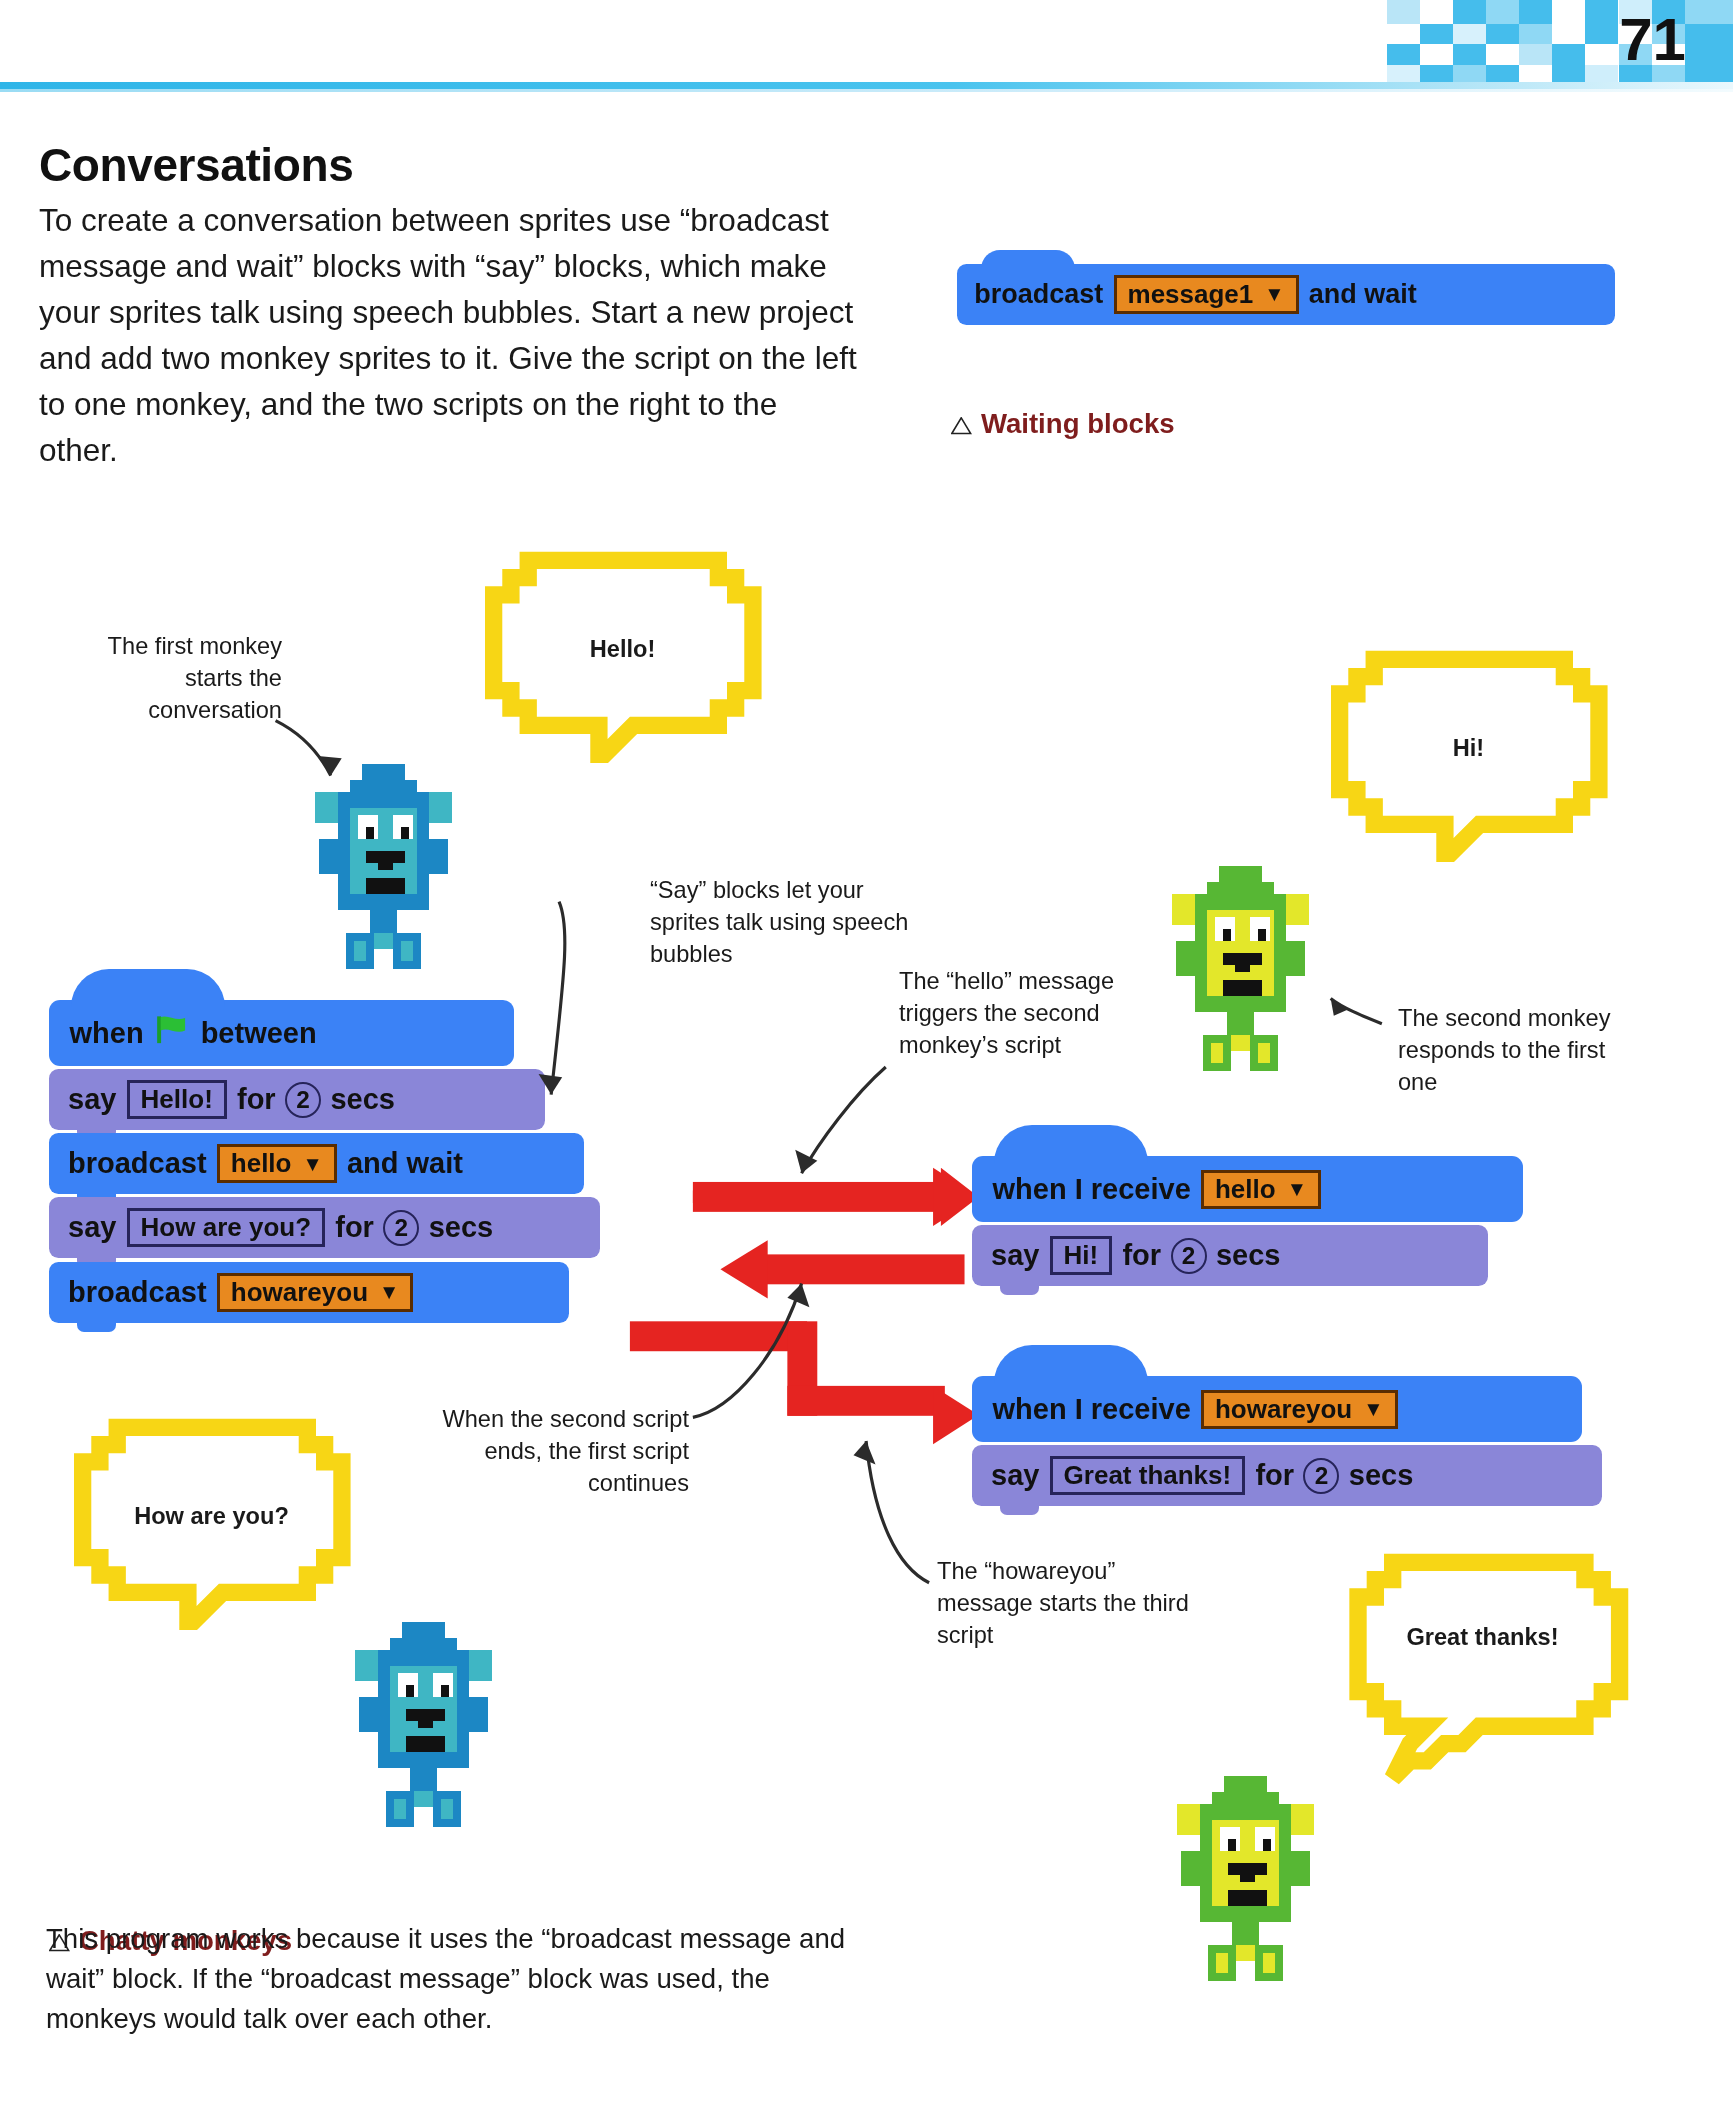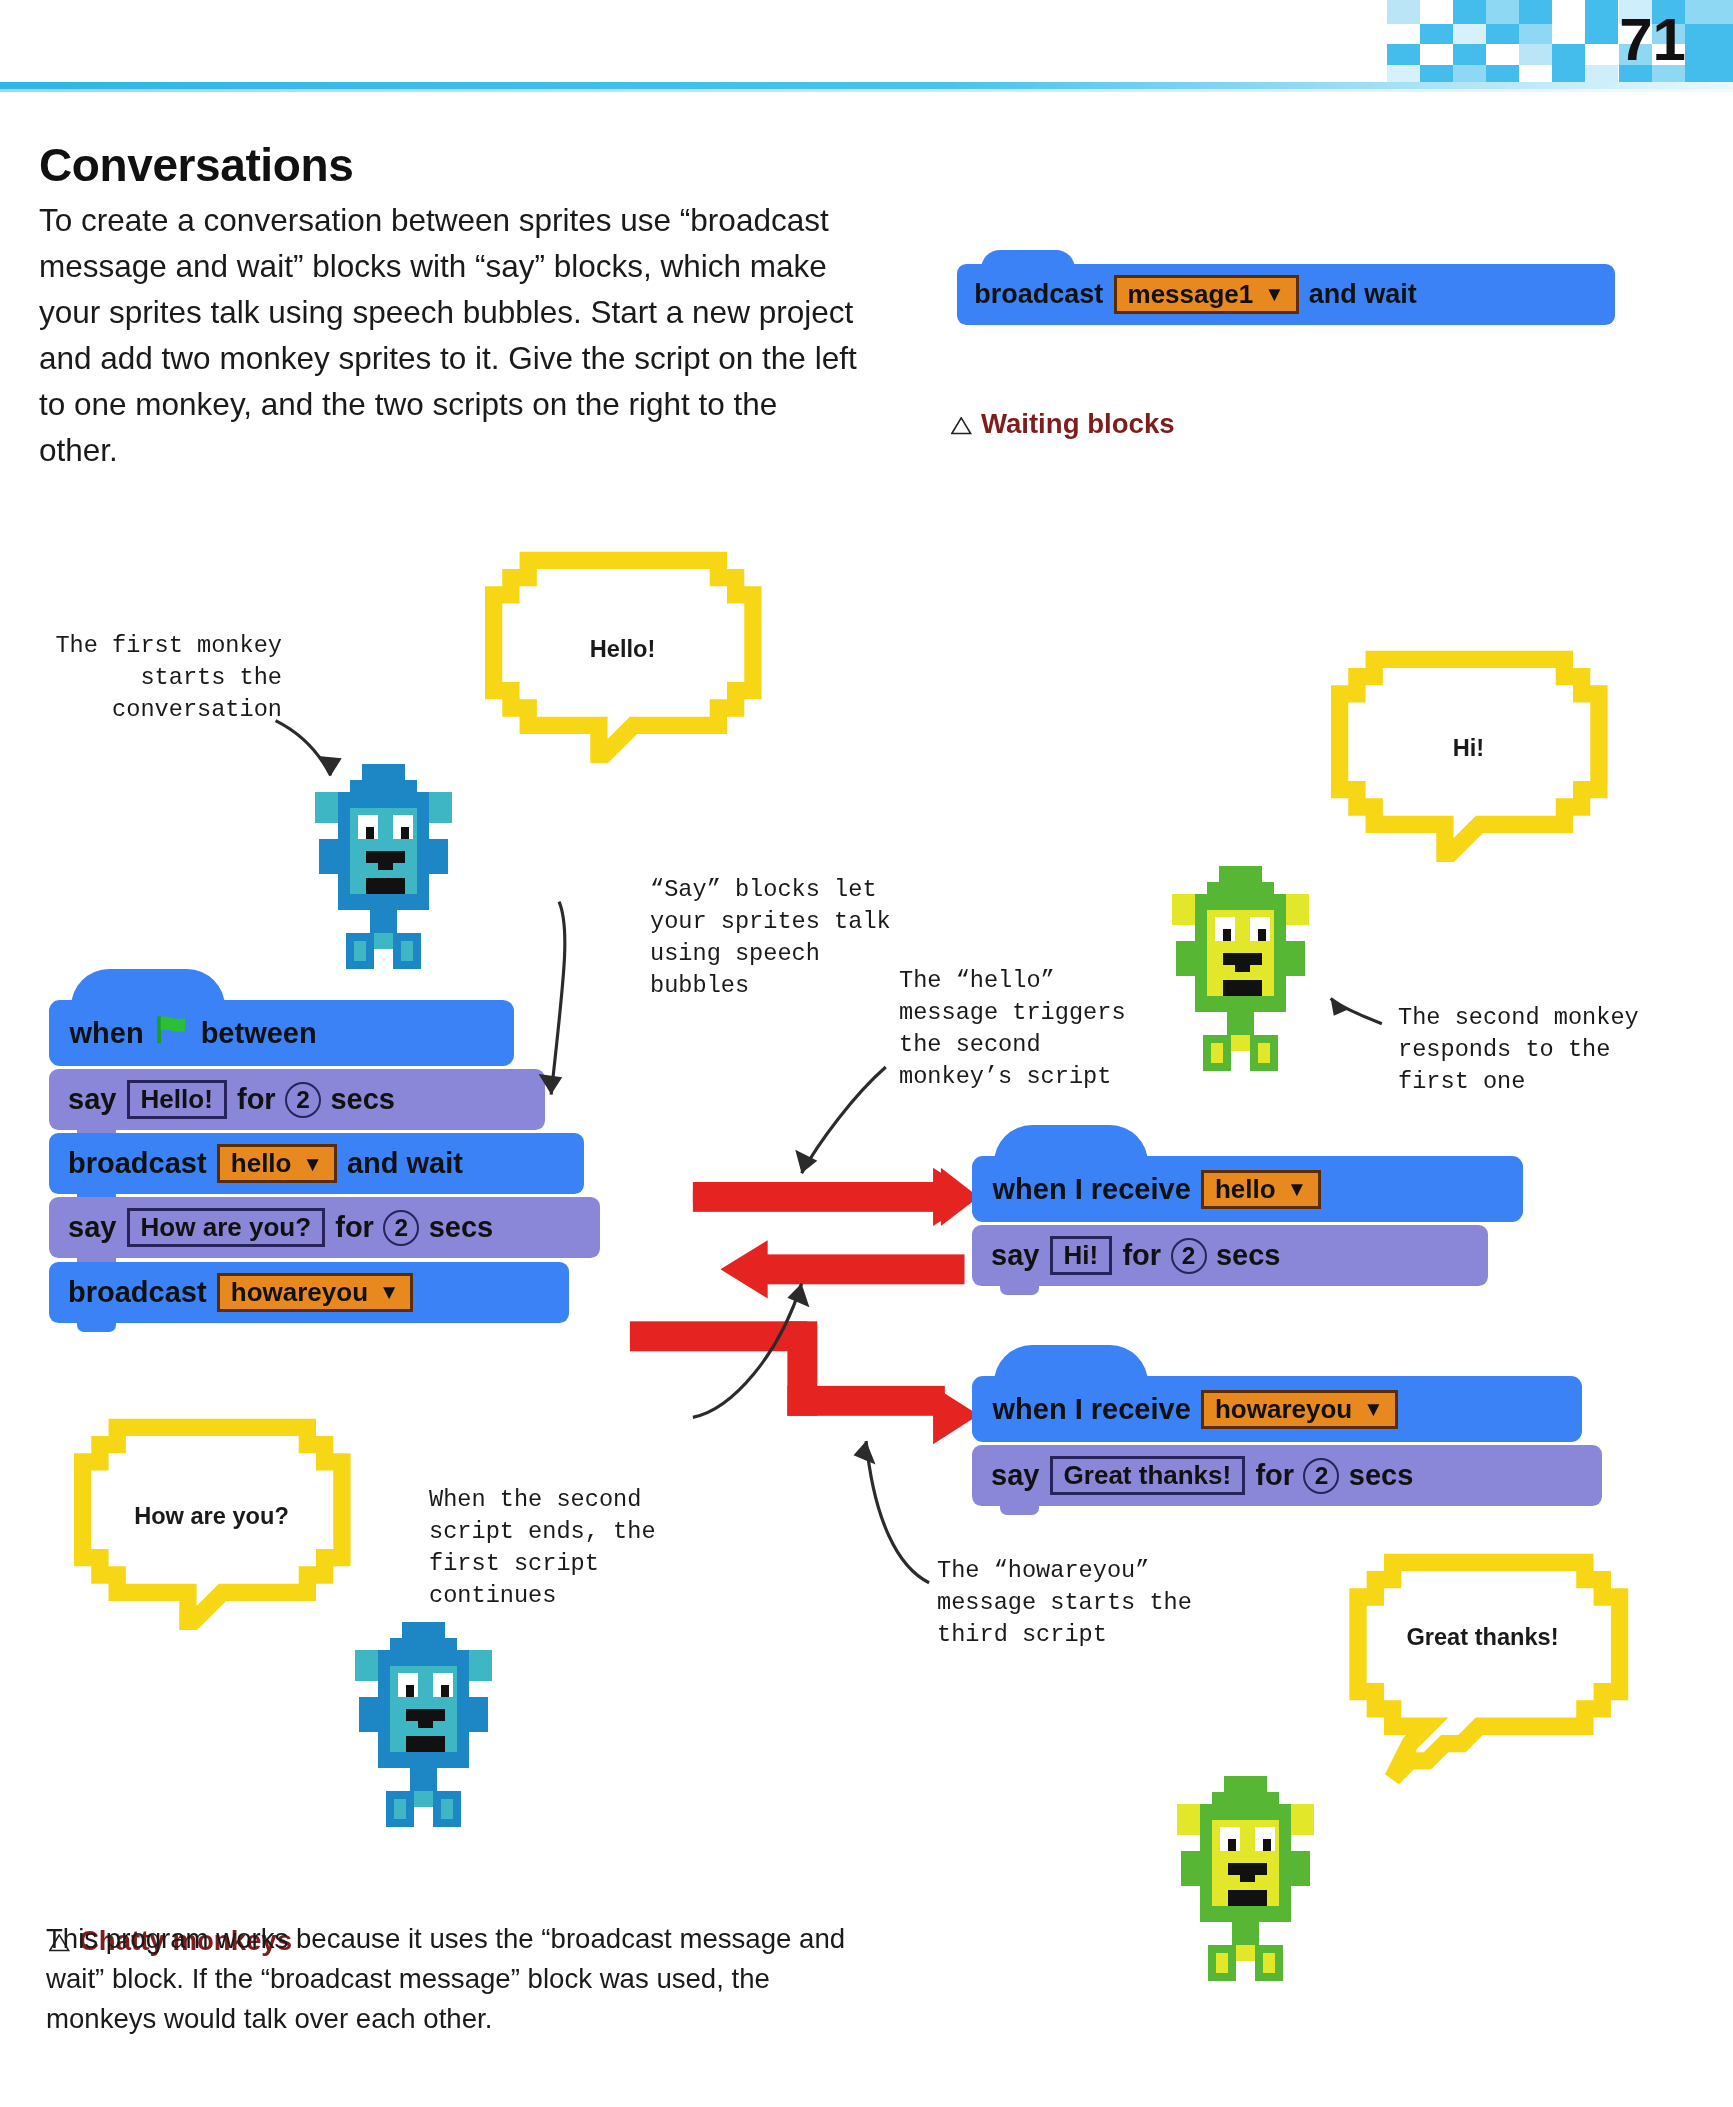--- a/index.html
+++ b/index.html
@@ -50,21 +50,21 @@
   .caption-body {
     position:absolute; font-size:27.6px; line-height:40px; color:#1a1a1a;
     font-family:"Liberation Sans", sans-serif;
   }
   .tri-hollow{ display:inline-block; width:20.5px; height:17.3px; margin-right:9.4px; position:relative; top:1.6px;}
   .tri-hollow svg{display:block;}
 
   
   .anno {
     position:absolute; font-size:23.6px; line-height:32px; color:#1a1a1a;
-    font-family:Liberation Mono, monospace;
+    font-family:Liberation Sans, sans-serif;
   }
 
   
   .sblock { position:absolute; display:flex; align-items:center;
             font-family:"Liberation Sans", sans-serif; font-weight:bold; color:#111; }
   .b-orange { background:#3b82f6; }
   .b-purple { background:#8a86d8; }
   .stack-cmd { border-radius:7.9px; height:58px; padding:0 17.3px; font-size:27px; }
   .hat-bump { position:absolute; width:150px; height:36px; border-radius:75px 75px 0 0; top:-23.6px; left:19px; }
   .notch { position:absolute; width:39px; height:10.2px; border-radius:0 0 7px 7px; bottom:-9.4px; left:28px; }
@@ -473,21 +473,21 @@
   </svg>
 
   <div class="anno" style="left:46px; top:630px; width:236px; text-align:right;">The first monkey starts the conversation</div>
 
   <div class="anno" style="left:650px; top:874px; width:260px;">“Say” blocks let your sprites talk using speech bubbles</div>
 
   <div class="anno" style="left:899px; top:965px; width:236px;">The “hello” message triggers the second monkey’s script</div>
 
   <div class="anno" style="left:1398px; top:1002px; width:252px;">The second monkey responds to the first one</div>
 
-  <div class="anno" style="left:429px; top:1484px; width:260px; text-align:left;">When the second script ends, the first script continues</div>
+  <div class="anno" style="left:429px; top:1403px; width:260px; text-align:right;">When the second script ends, the first script continues</div>
 
   <div class="anno" style="left:937px; top:1555px; width:260px;">The “howareyou” message starts the third script</div>
 
   <div class="caption-head" style="left:49px; top:1878px;">
     <span class="tri-hollow">
       <svg width="20.5" height="17.3" viewBox="0 0 26 22">
           <polygon points="13,1 25,21 1,21" fill="none" stroke="#222" stroke-width="2"></polygon>
         </svg>
     </span><span>Chatty monkeys</span>
   </div>

